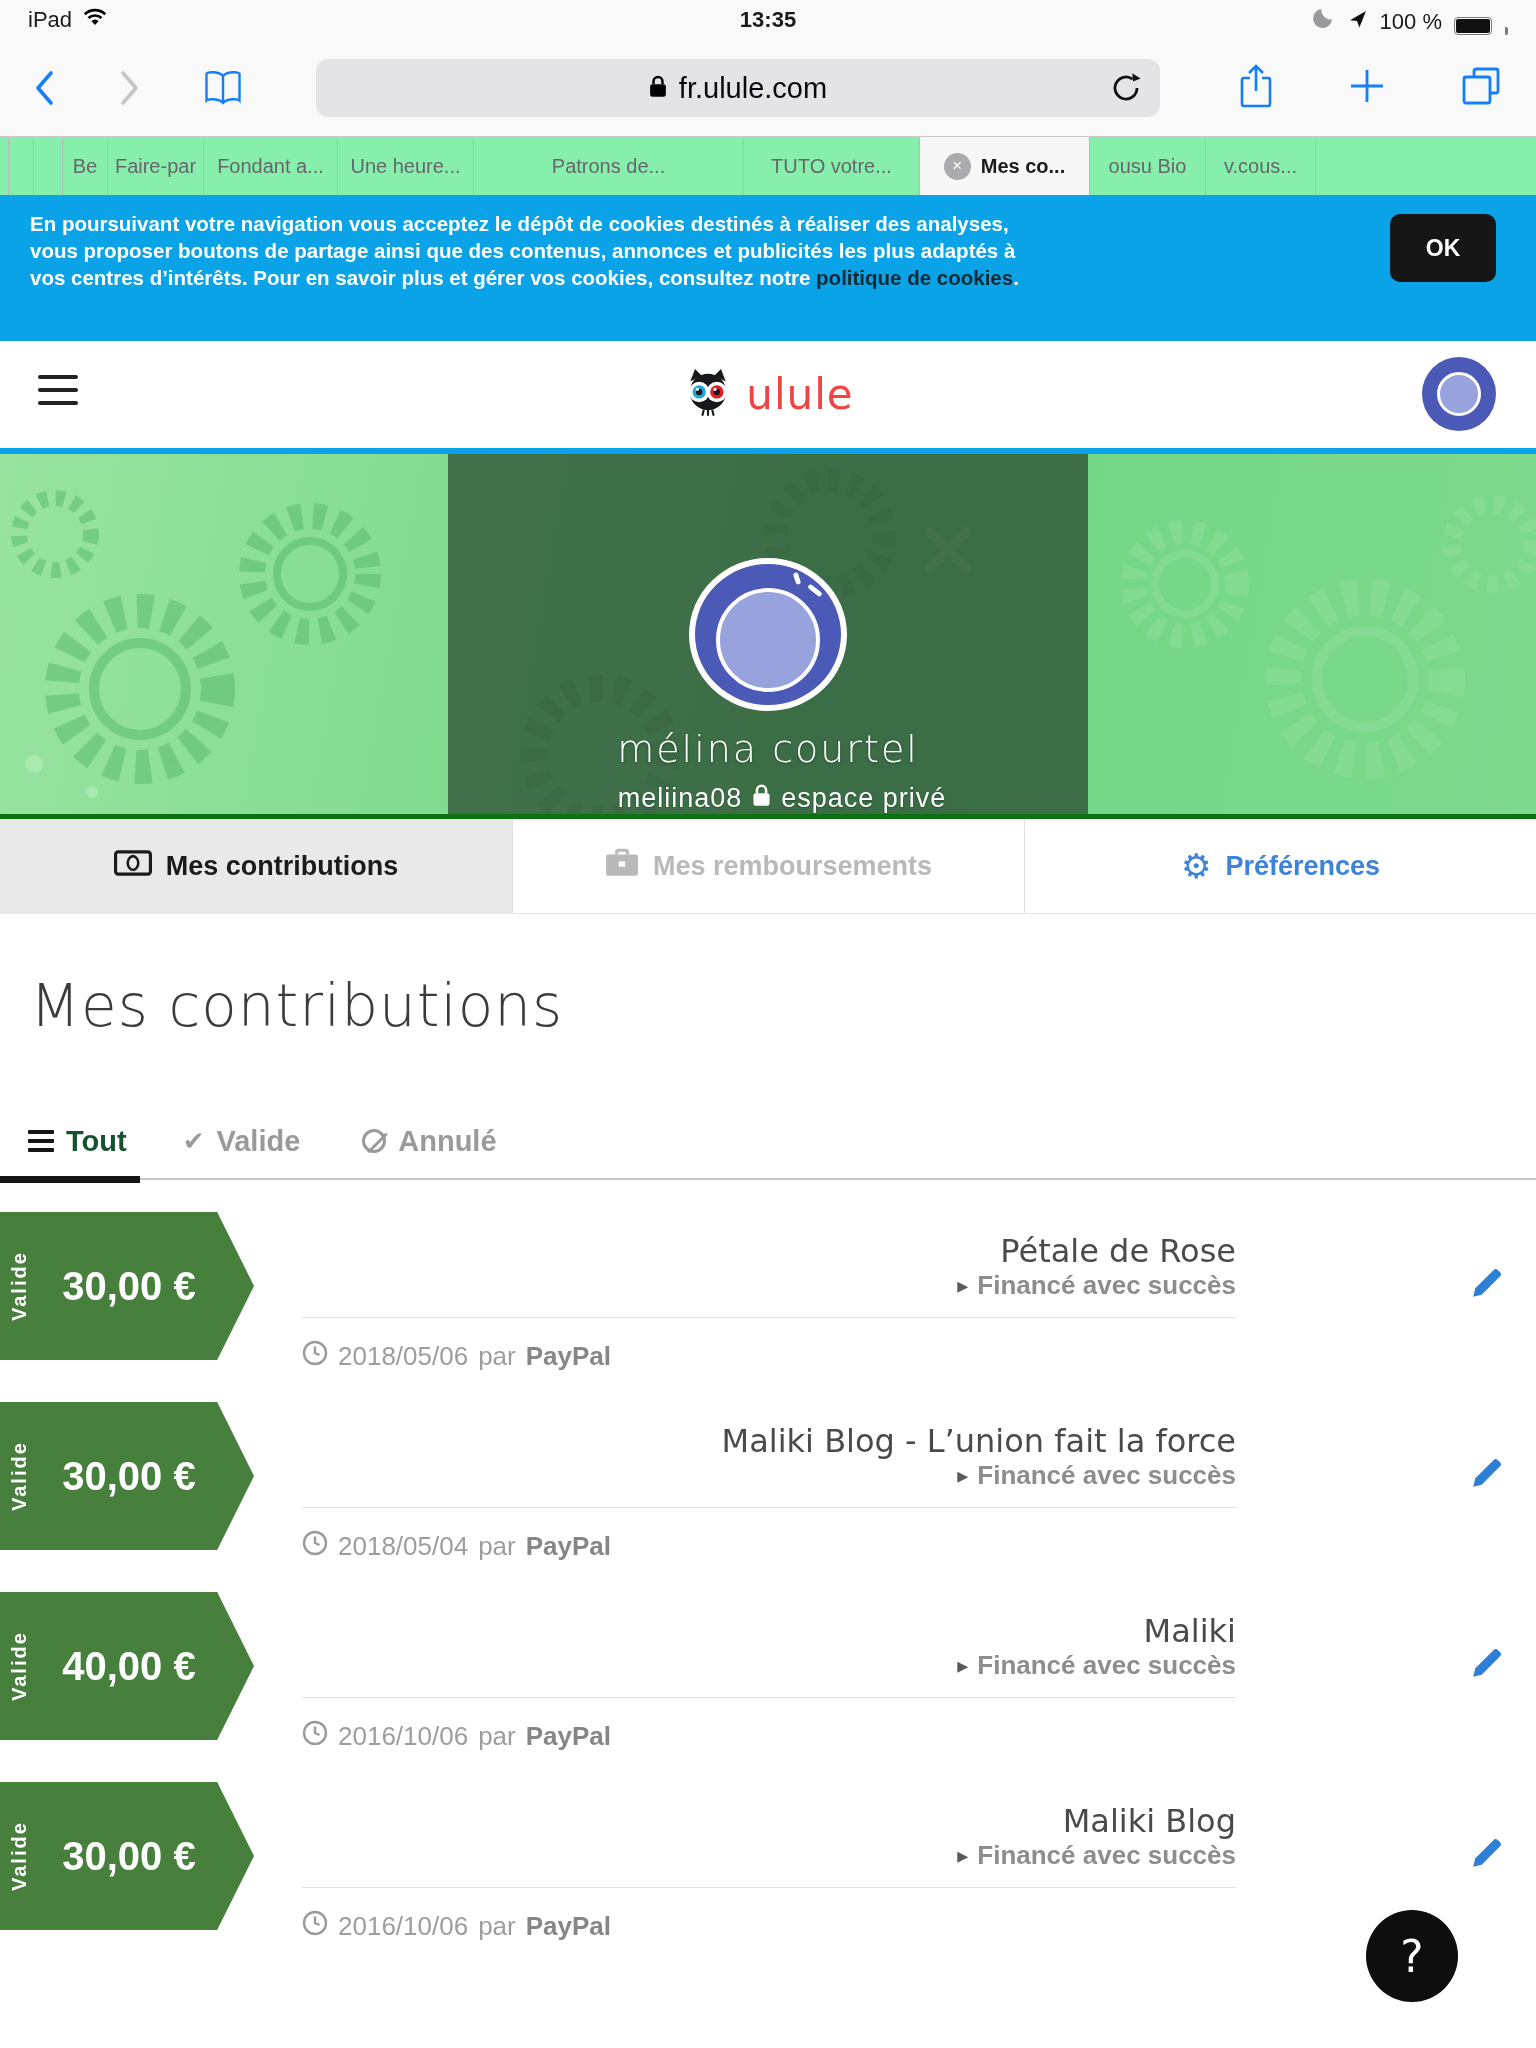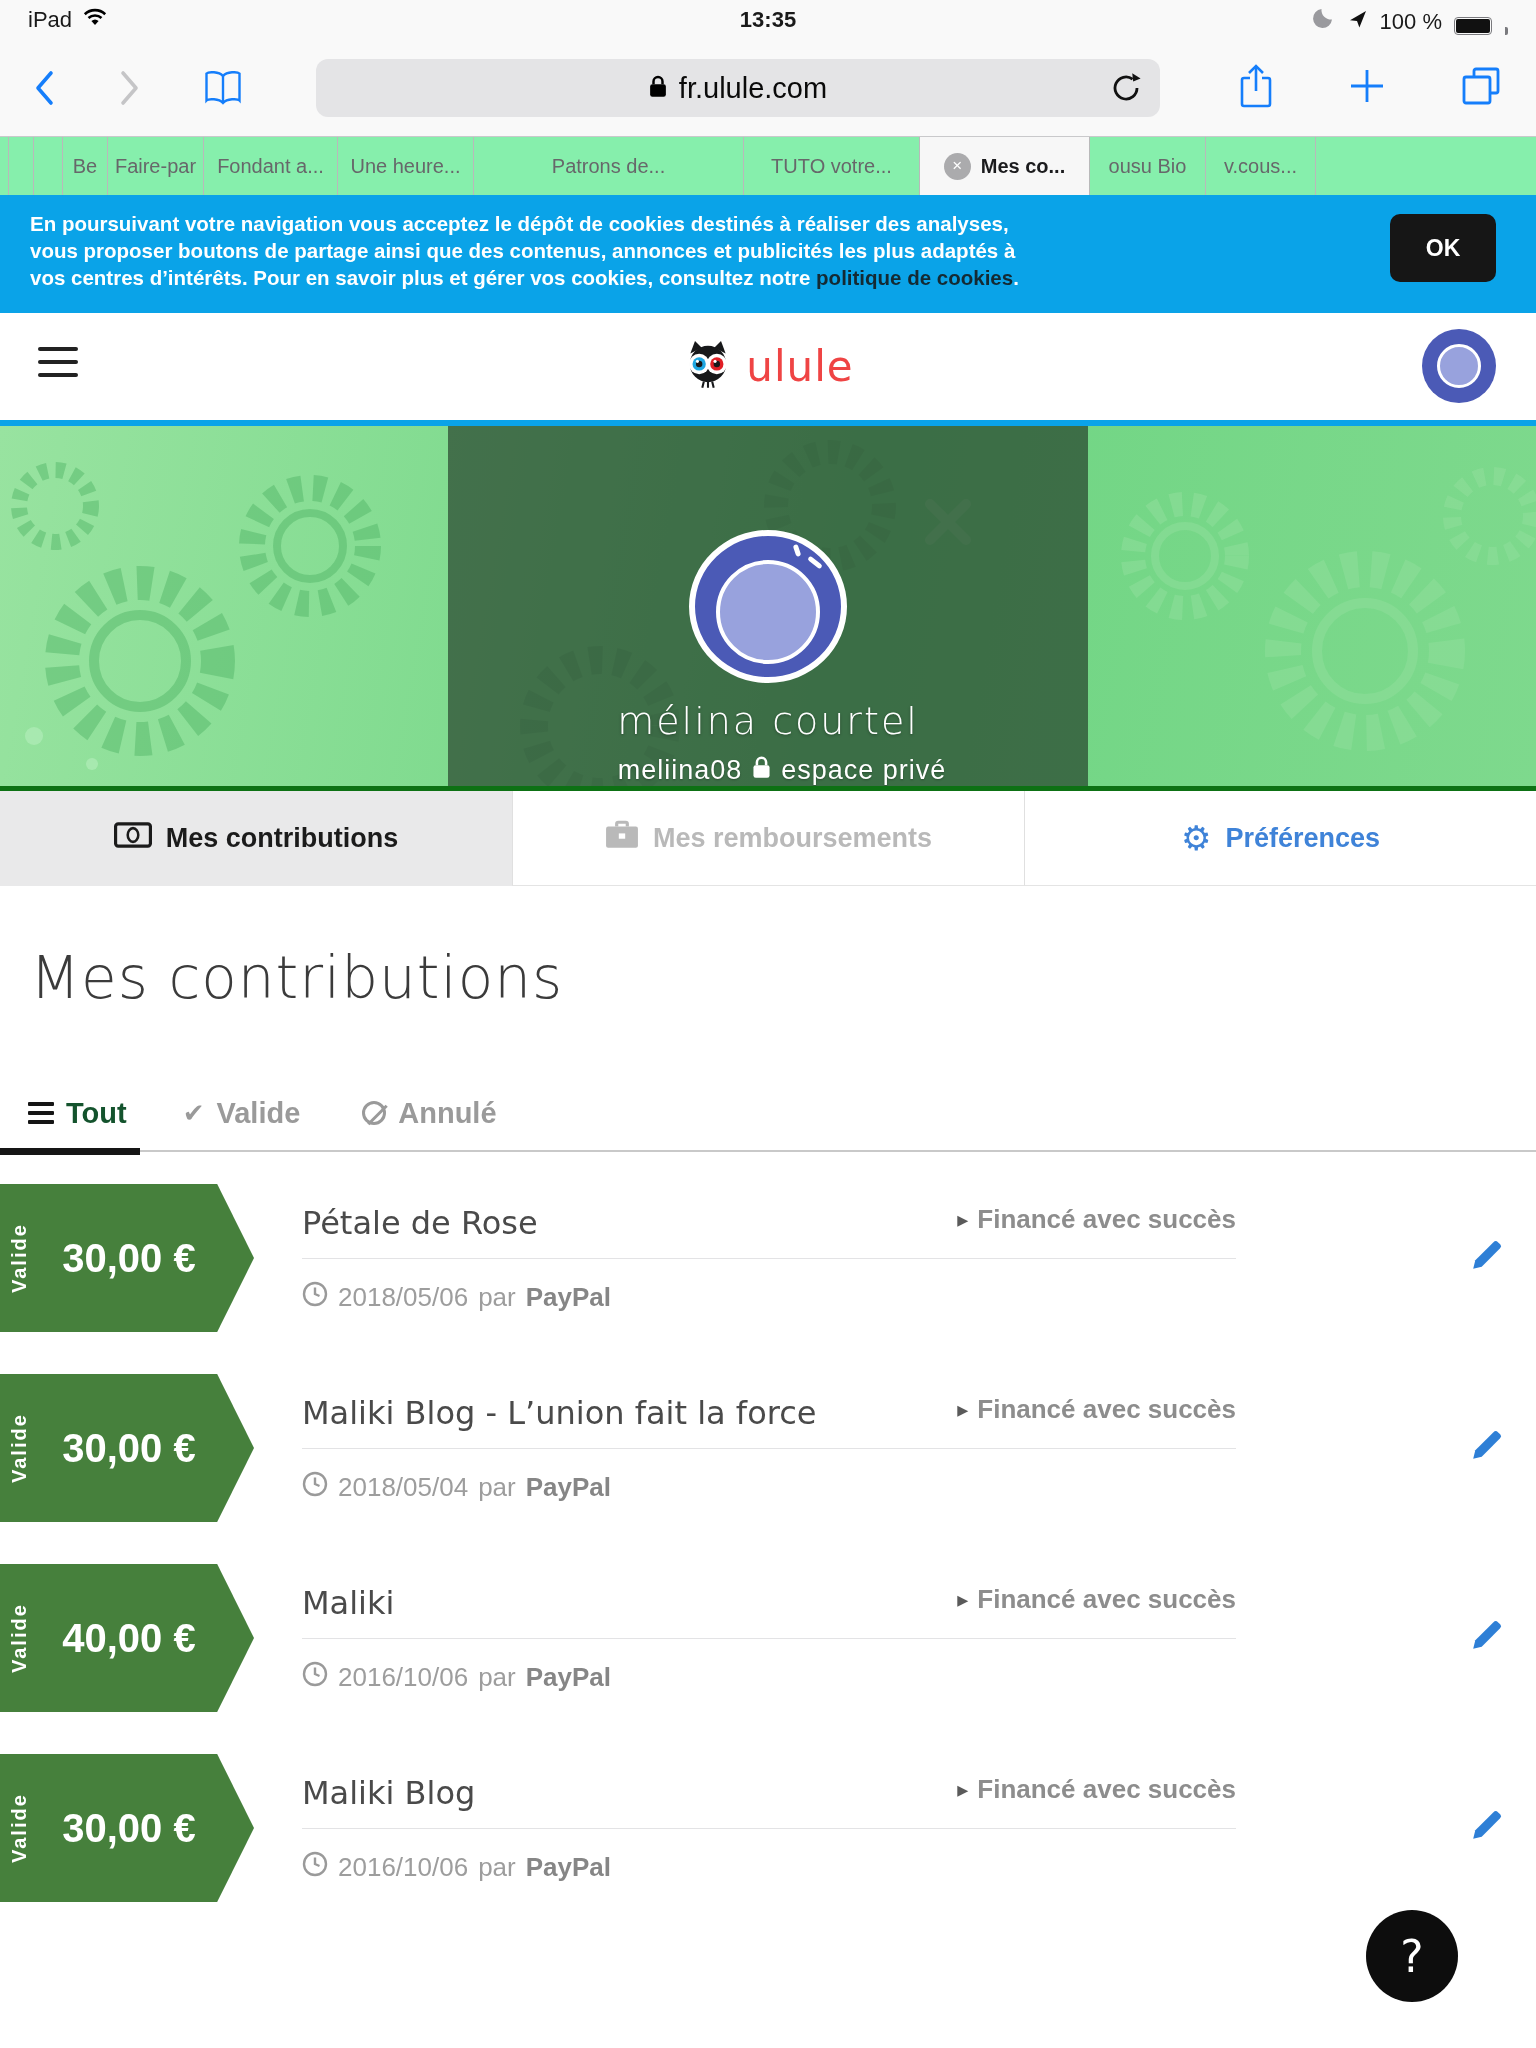--- a/index.html
+++ b/index.html
@@ -24,21 +24,21 @@
   .url-text{font-size:29px;color:#0a0a0a;margin-left:12px;}
   .reload{position:absolute;right:18px;top:13px;}
   .right-icons{display:flex;align-items:center;gap:74px;margin-left:6px;}
   
   .tabstrip{height:59px;background:#86efac;border-top:1px solid #c9c9cb;display:flex;}
   .btab{height:100%;border-right:1px solid #b9b9ba;display:flex;align-items:center;justify-content:center;font-size:20px;color:#67676a;overflow:hidden;white-space:nowrap;flex:none;padding:0 4px;}
   .btab.active{background:#f7f7f7;color:#1b1b1d;font-weight:700;gap:10px;}
   .tab-close{width:27px;height:27px;border-radius:50%;background:#ababad;color:#fff;font-size:17px;font-weight:400;display:flex;align-items:center;justify-content:center;flex:none;}
   .btab-fill{flex:1;border-right:none;}
   
-  .cookie{height:118px;background:#0aa3e8;position:relative;padding:15px 210px 0 30px;}
+  .cookie{height:146px;background:#0aa3e8;position:relative;padding:15px 210px 0 30px;}
   .cookie-text{max-width:1010px;color:#fff;font-size:20.5px;line-height:27px;font-weight:700;}
   .cookie-link{color:#142a33;cursor:pointer;}
   .ok-btn{position:absolute;right:40px;top:19px;width:106px;height:68px;background:#161616;border-radius:10px;color:#fff;font-size:23px;font-weight:700;display:flex;align-items:center;justify-content:center;}
   
   .site-header{height:107px;background:#fff;position:relative;display:flex;align-items:center;}
   .hamburger{position:absolute;left:38px;top:34px;width:40px;cursor:pointer;}
   .hamburger i{display:block;width:40px;height:4px;background:#222;border-radius:2px;margin-bottom:9px;}
   .logo{position:absolute;left:0;right:0;display:flex;align-items:center;justify-content:center;gap:12px;}
   .brand{font-family:"DejaVu Sans",sans-serif;font-size:42px;color:#ef4444;letter-spacing:1px;}
   .mini-avatar{position:absolute;right:40px;top:16px;width:74px;height:74px;border-radius:50%;background:#4b5ab6;display:flex;align-items:center;justify-content:center;}
@@ -83,21 +83,21 @@
   .underline-bar{position:absolute;left:0;bottom:-5px;width:140px;height:7px;background:#151515;}
   
   .rows{margin-top:32px;}
   .crow{height:148px;margin-bottom:42px;position:relative;display:flex;align-items:stretch;}
   .badge{width:254px;flex:none;background:#46803c;color:#fff;position:relative;
     clip-path:polygon(0 0,85.5% 0,100% 50%,85.5% 100%,0 100%);}
   .badge-status{position:absolute;left:8px;top:0;bottom:0;display:flex;align-items:center;justify-content:center;
     writing-mode:vertical-rl;transform:rotate(180deg);font-size:20px;font-weight:700;letter-spacing:2px;}
   .badge-amount{position:absolute;left:40px;width:178px;top:0;bottom:0;display:flex;align-items:center;justify-content:center;font-size:40px;font-weight:700;}
   .crow-content{flex:1;margin-left:48px;margin-right:300px;padding-top:20px;}
-  .crow-head{display:flex;justify-content:space-between;align-items:flex-start;}
+  .crow-head{display:flex;justify-content:space-between;align-items:flex-end;flex-direction:column;}
   .crow-title{font-size:32px;color:#4a4a4a;font-family:"DejaVu Sans",sans-serif;font-weight:400;}
   .crow-state{font-size:26px;font-weight:700;color:#8d8d8d;display:flex;align-items:center;gap:9px;cursor:pointer;}
   .crow-state .tri{color:#5a5a5a;font-size:22px;font-family:"DejaVu Sans",sans-serif;}
   .crow-divider{border-bottom:1px solid #e3e3e5;margin-top:16px;}
   .crow-meta{margin-top:22px;display:flex;align-items:center;gap:10px;font-size:26px;color:#9d9d9d;}
   .crow-meta b{color:#868686;}
   .pencil{position:absolute;right:34px;top:50%;transform:translateY(-50%);cursor:pointer;}
   
   .help-fab{position:absolute;right:78px;bottom:46px;width:92px;height:92px;border-radius:50%;background:#0d0d0d;color:#fff;display:flex;align-items:center;justify-content:center;font-size:44px;font-weight:400;font-family:"DejaVu Sans",sans-serif;cursor:pointer;}
 </style>

